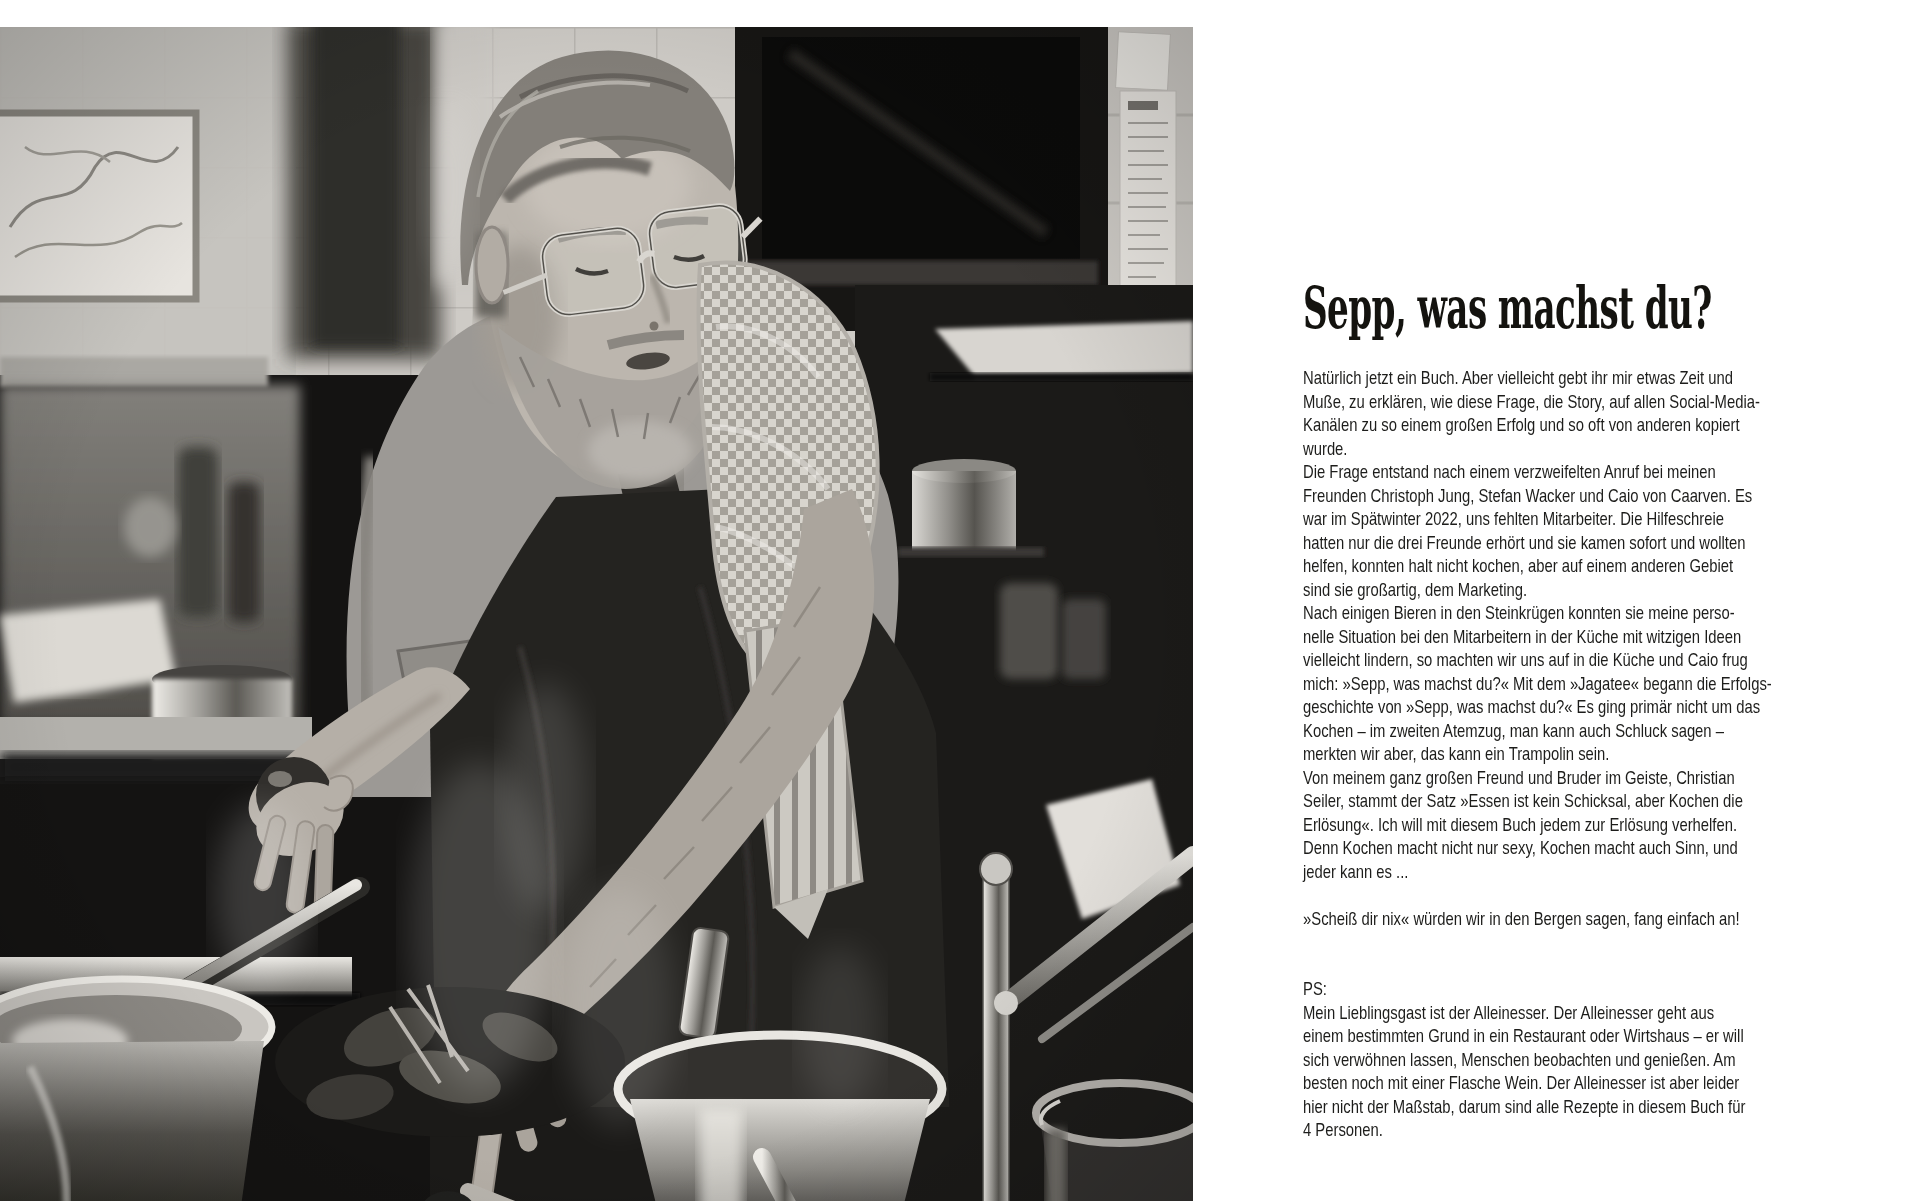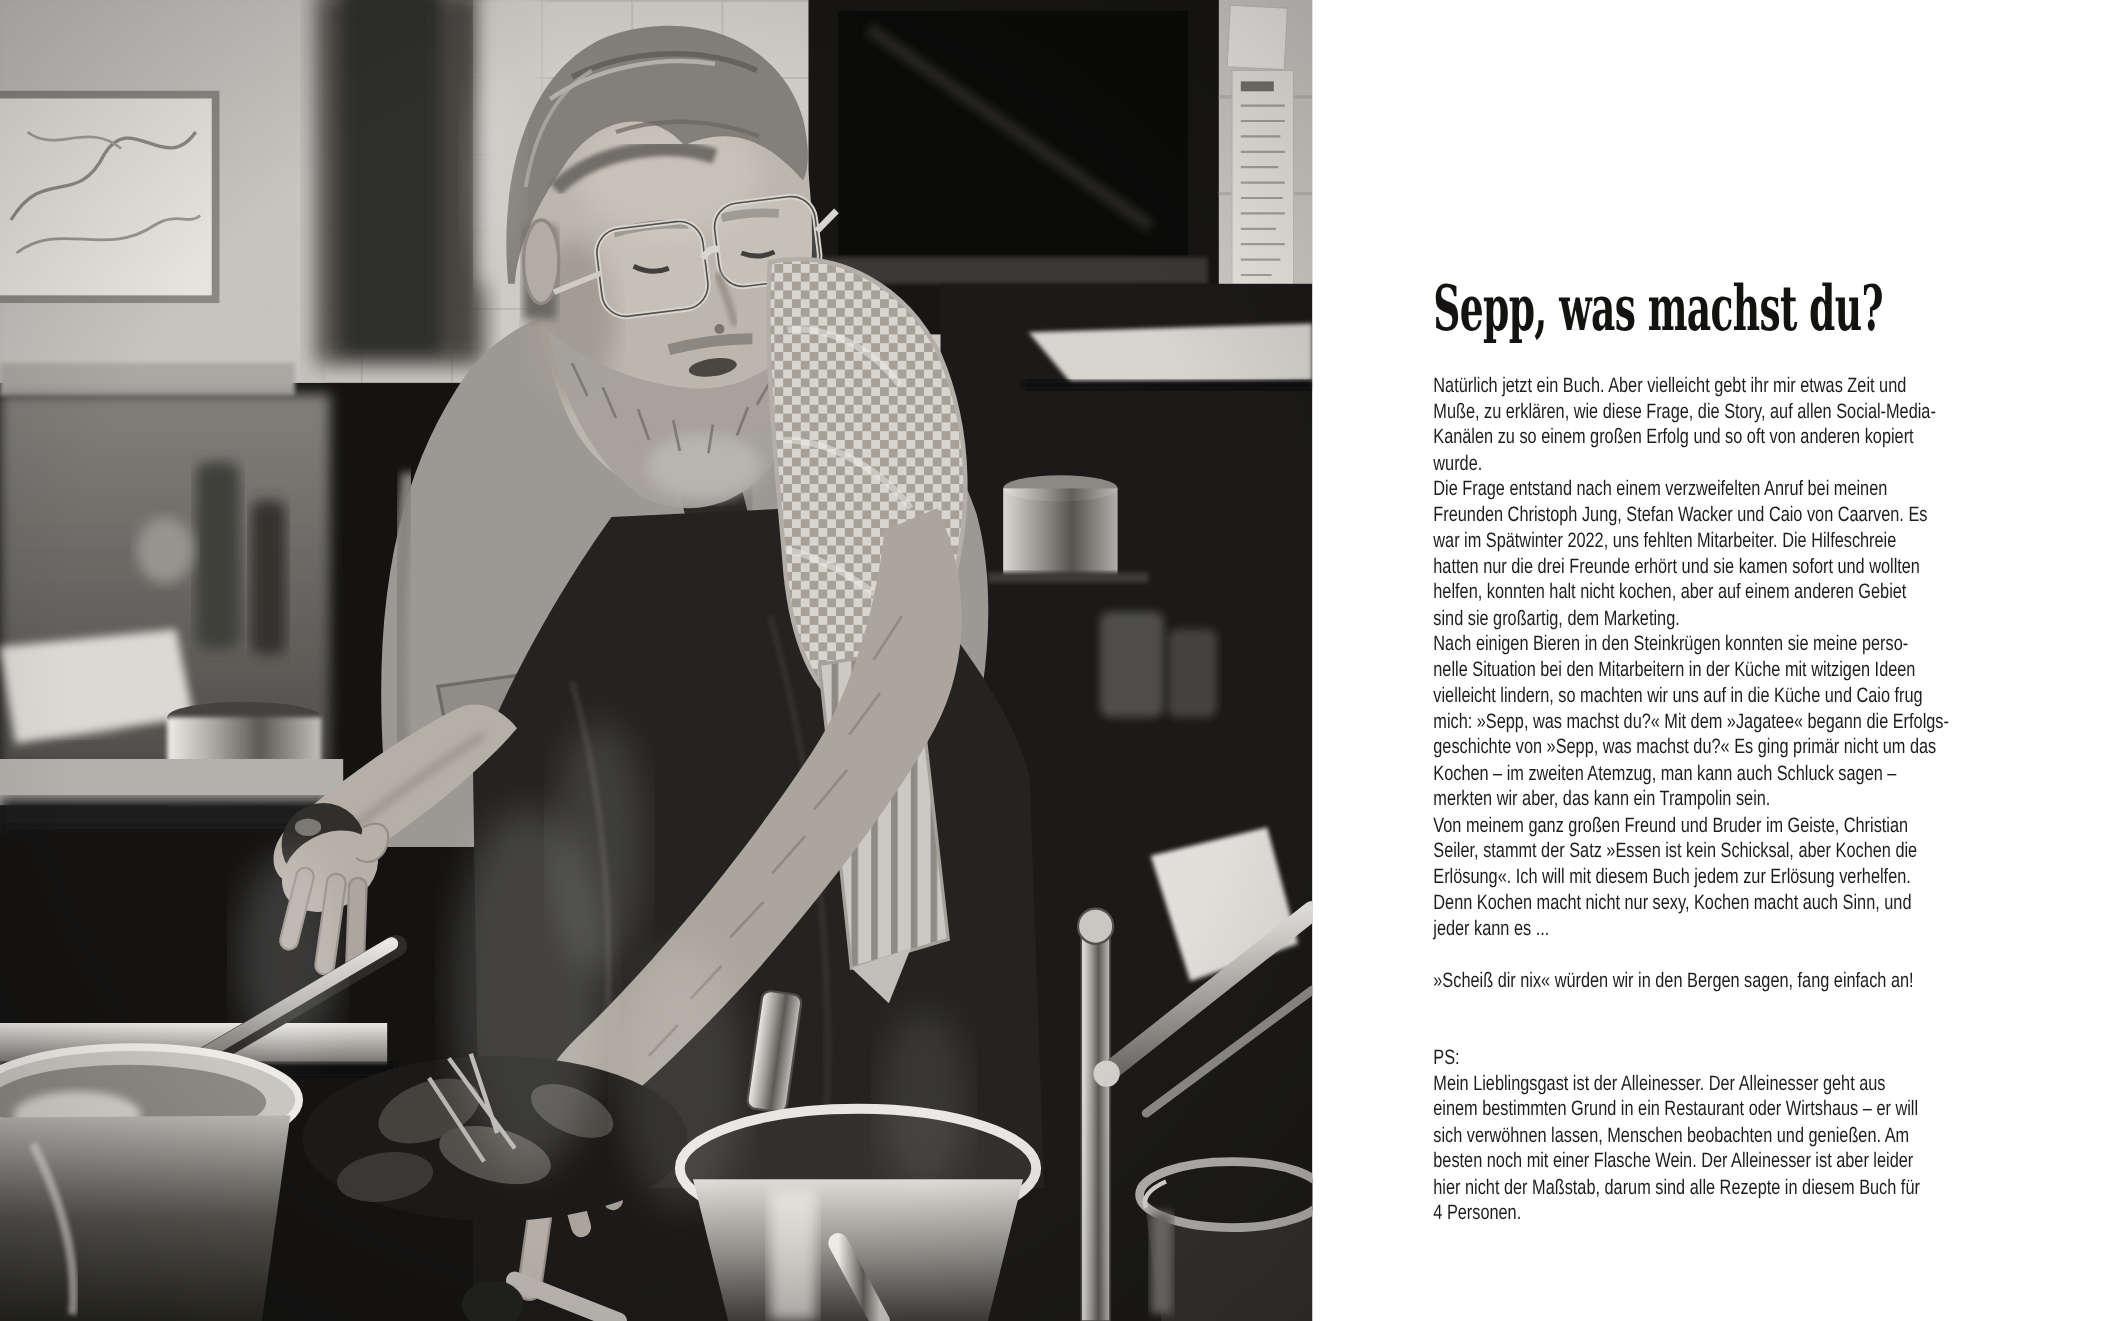--- a/index.html
+++ b/index.html
@@ -1,20 +1,20 @@
 <!DOCTYPE html>
 <html><head>
 <meta charset="utf-8">
 <style>
   html,body{margin:0;padding:0;}
   body{
     width:1920px;height:1201px;overflow:hidden;position:relative;
     background:#ffffff;font-family:"Liberation Sans",sans-serif;
   }
-  .spread{position:absolute;inset:0;}
+  .spread{position:absolute;inset:0;margin-top:27px;}
   .photo-page{position:absolute;left:0;top:0;width:1193px;height:1201px;margin:0;}
   .photo-page svg{display:block;width:1193px;height:1201px;}
   .text-page{position:absolute;left:0;top:0;width:1920px;height:1201px;pointer-events:none;}
   .title{
     position:absolute;left:1303px;top:250px;margin:0;
     font-family:"DejaVu Serif",serif;font-weight:700;font-size:57px;line-height:1.1;
     color:#14130f;white-space:nowrap;letter-spacing:-1px;
     transform:scaleX(.60);transform-origin:0 0;
   }
   .body{

